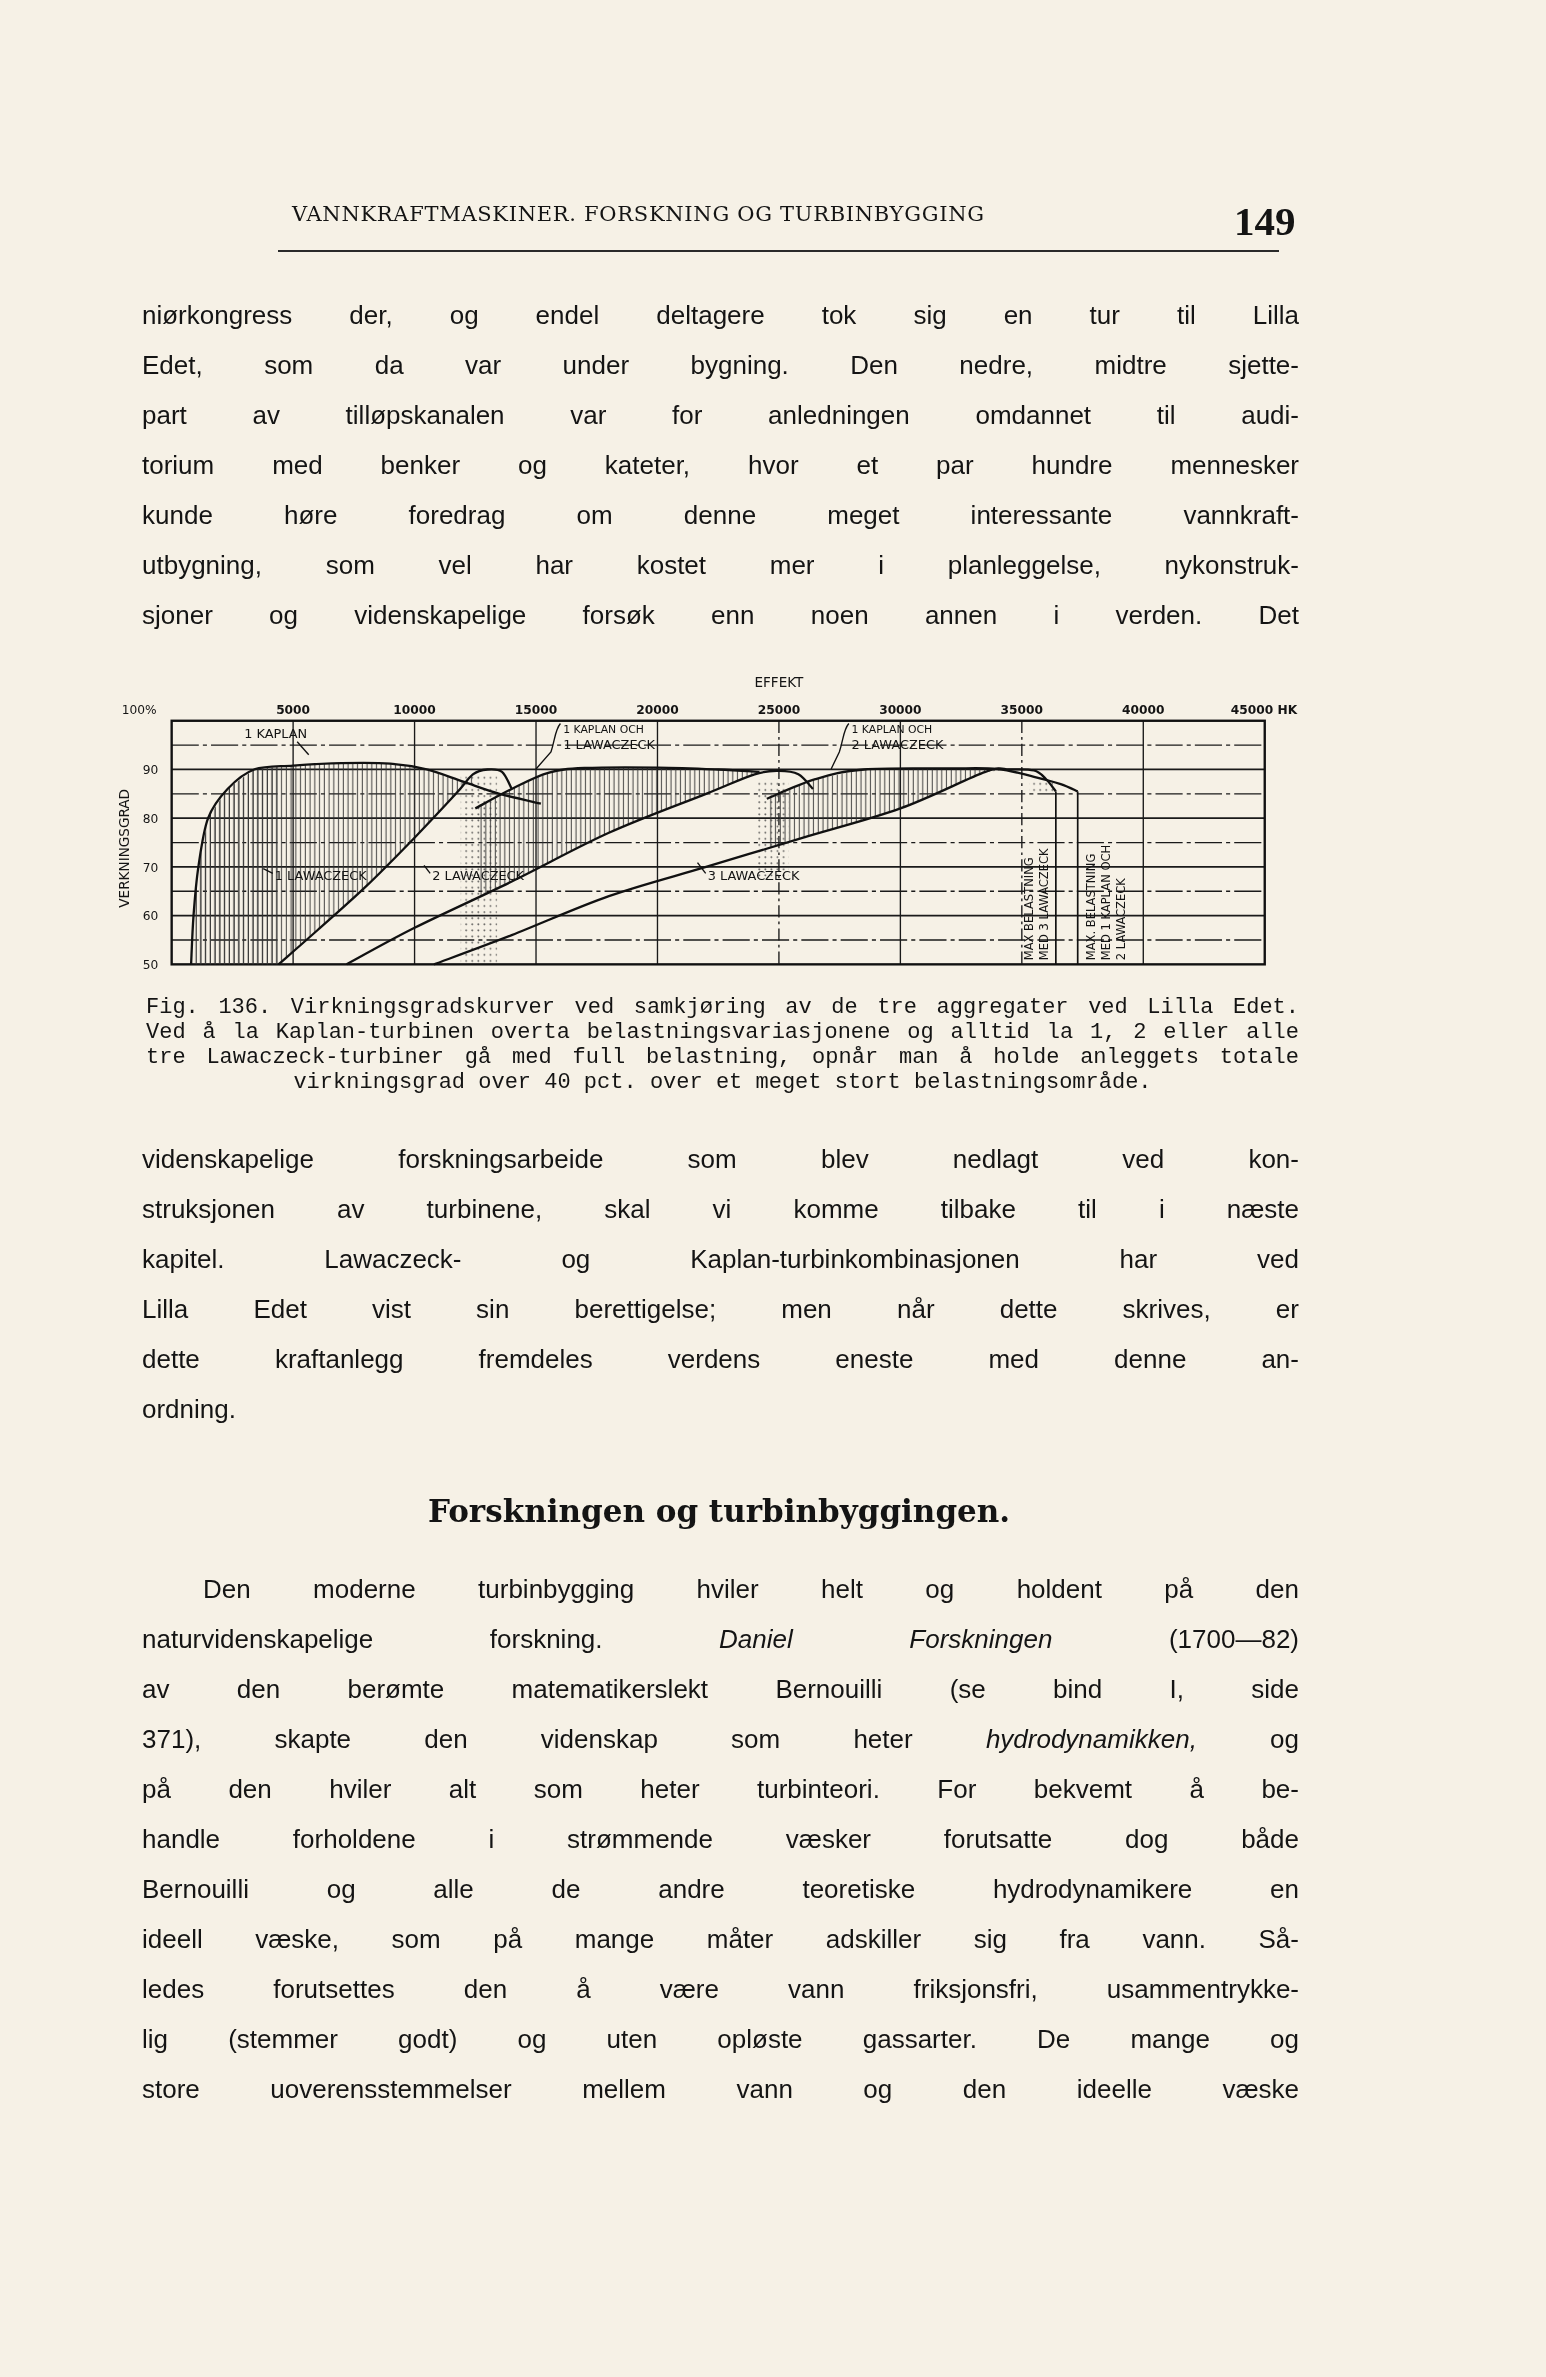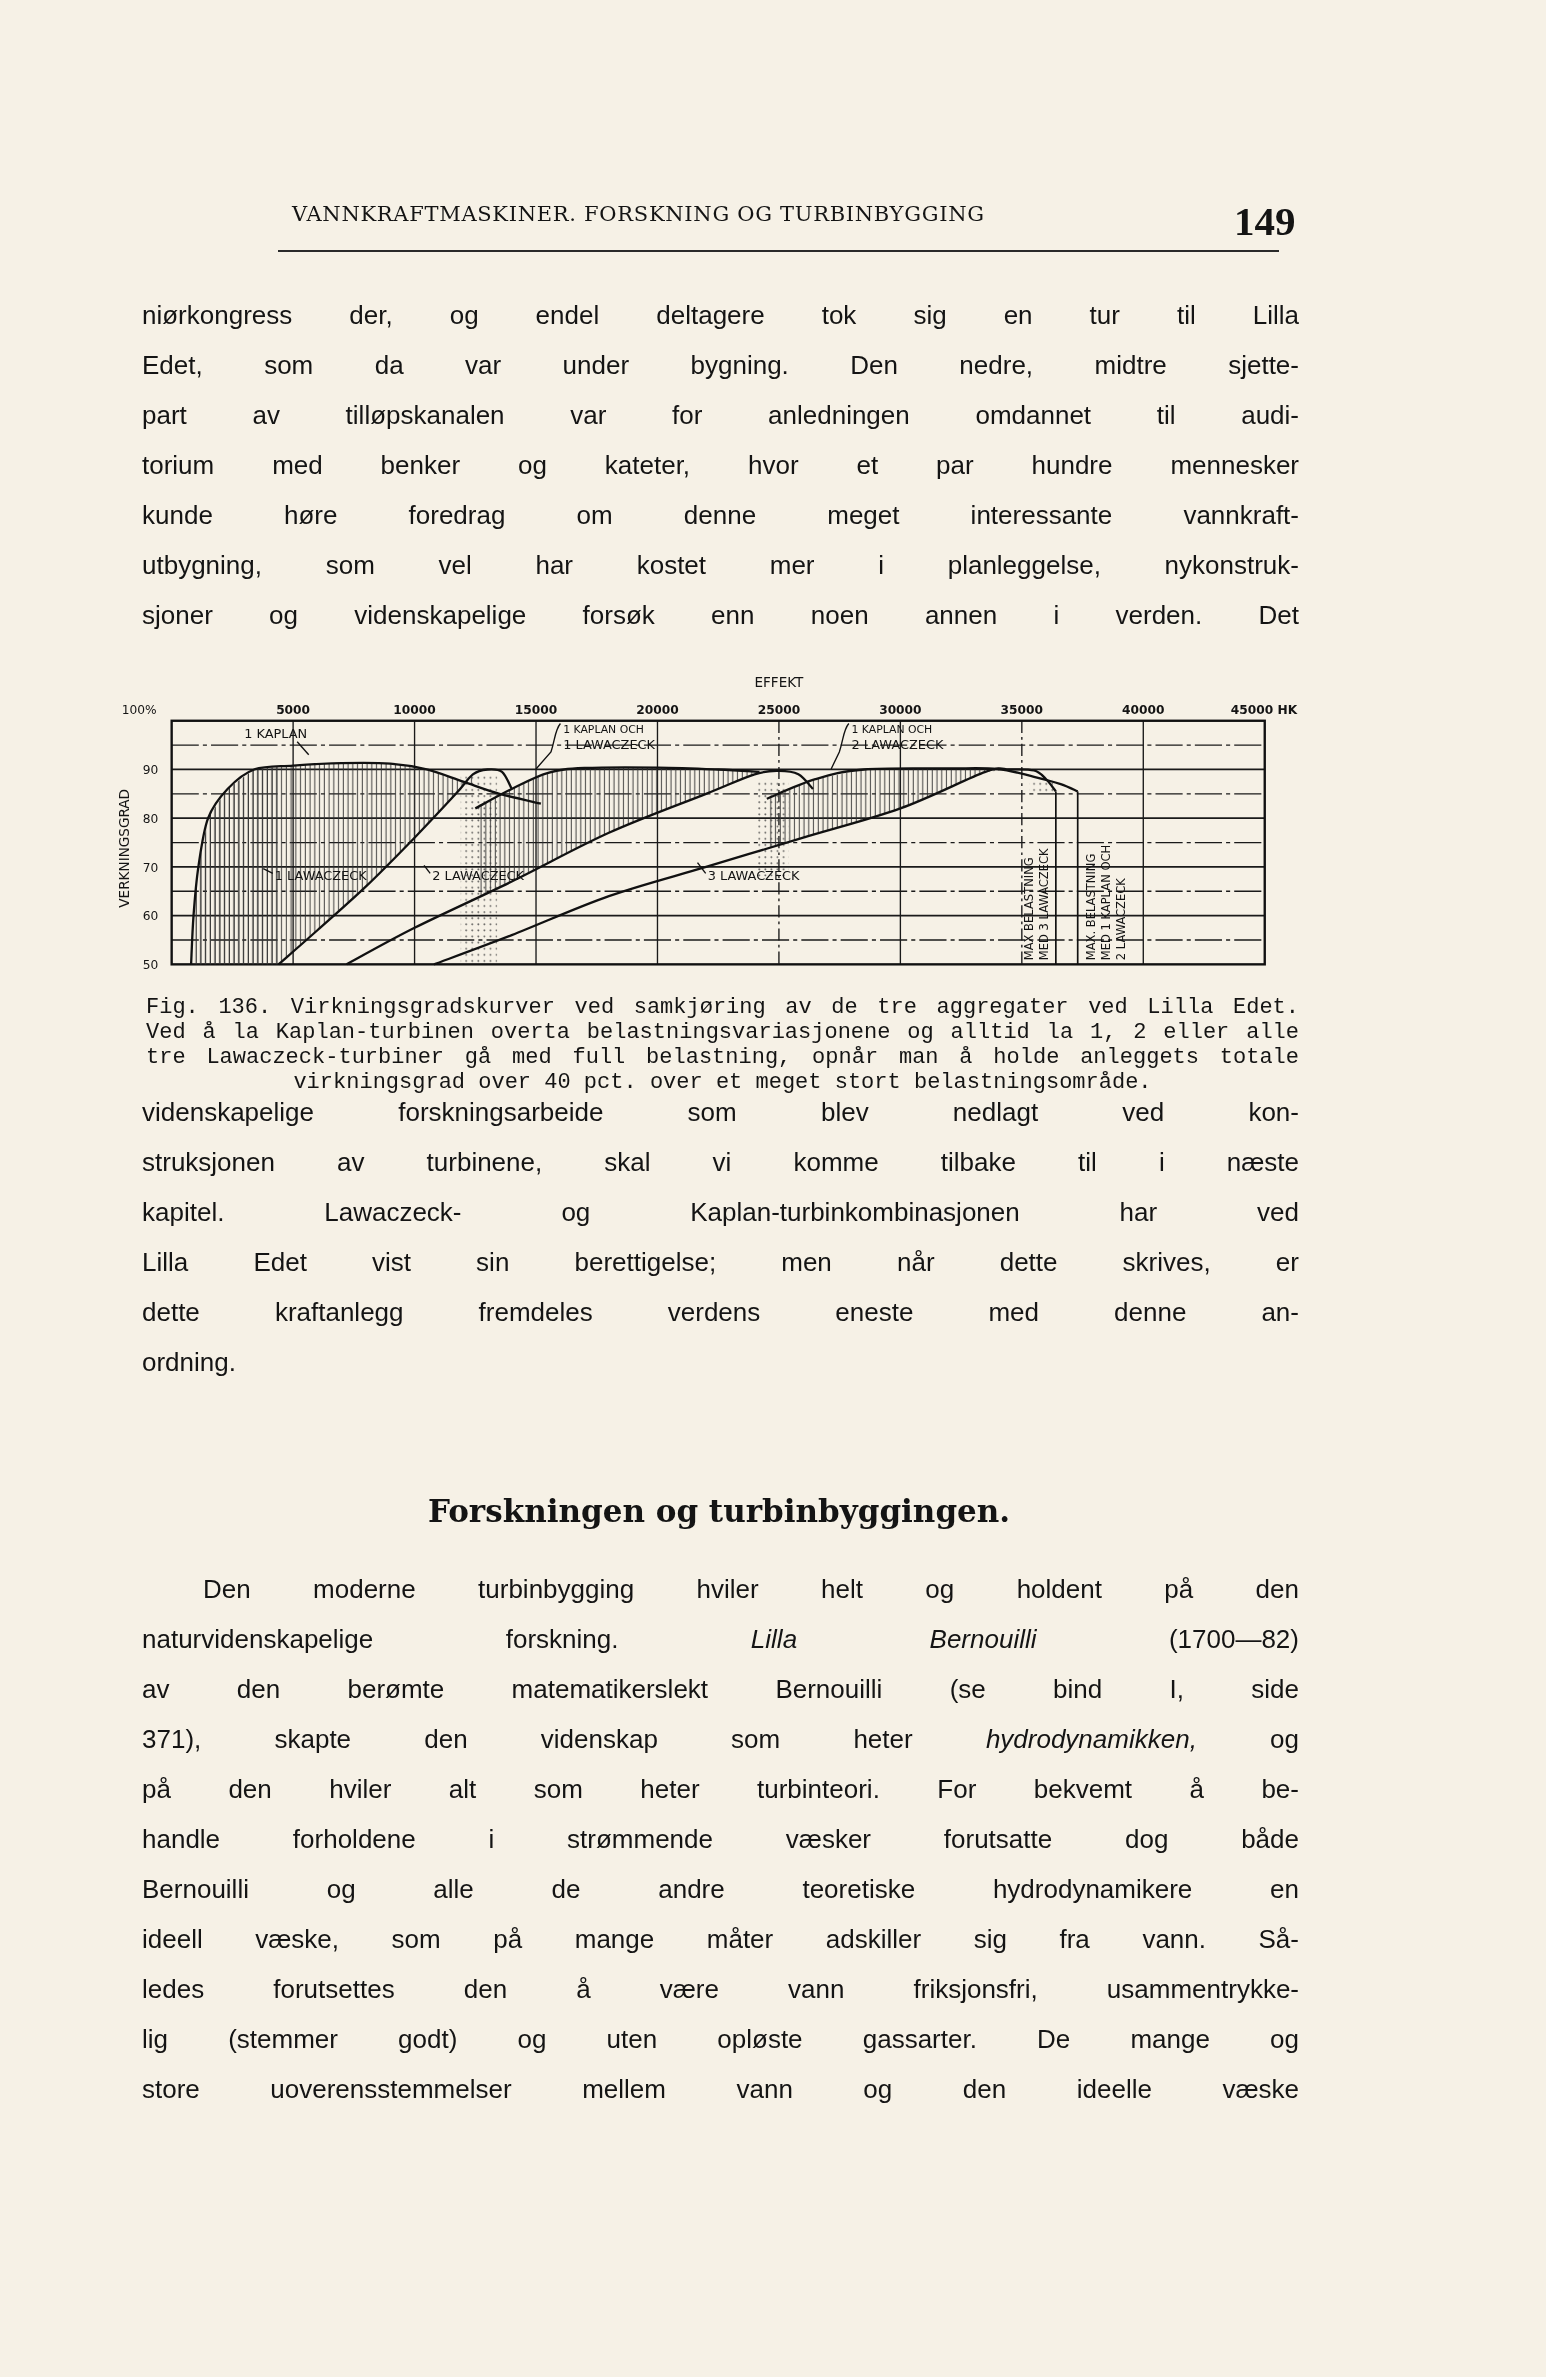--- a/index.html
+++ b/index.html
@@ -7,21 +7,21 @@
        font-family:"DejaVu Serif","Liberation Serif",serif;color:#141414;}
   .running-head{position:absolute;left:292px;top:202px;font-size:21px;letter-spacing:0.7px;
        font-family:"DejaVu Serif",serif;}
   .page-num{position:absolute;left:1234px;top:197px;font-size:41px;font-weight:bold;font-family:"Liberation Serif",serif;}
   .head-rule{position:absolute;left:278px;top:250px;width:1001px;height:2px;background:#2a2a2a;}
   .body{position:absolute;left:142px;width:1157px;font-size:26px;line-height:50px;text-align:justify;
         font-family:Liberation Sans, sans-serif;}
   .line{display:block;text-align:justify;text-align-last:justify;white-space:nowrap;}
   .line.last{text-align-last:left;}
   #p1{top:290px;}
-  #p2{top:1087px;}
+  #p2{top:1134px;}
   .heading{position:absolute;left:0;width:1438px;top:1493px;text-align:center;font-size:31px;font-weight:bold;
            font-family:"DejaVu Serif",serif;}
   #p3{top:1564px;}
   .caption{position:absolute;left:146px;width:1153px;top:995px;font-size:22px;line-height:25px;
            font-family:Liberation Mono, monospace;}
   .caption .line{white-space:nowrap;}
   .caption .center{text-align:center;text-align-last:center;}
   #chart{position:absolute;left:0;top:0;}
   .it{font-style:italic;}
   .indent{padding-left:61px;}
@@ -146,21 +146,21 @@
   <span class="line">kapitel. Lawaczeck- og Kaplan-turbinkombinasjonen har ved</span>
   <span class="line">Lilla Edet vist sin berettigelse; men når dette skrives, er</span>
   <span class="line">dette kraftanlegg fremdeles verdens eneste med denne an-</span>
   <span class="line last">ordning.</span>
 </div>
 
 <div class="heading">Forskningen og turbinbyggingen.</div>
 
 <div class="body" id="p3">
   <span class="line indent">Den moderne turbinbygging hviler helt og holdent på den</span>
-  <span class="line"><span>naturvidenskapelige forskning. </span><span class="it">Lilla Bernouilli</span><span> (1700—82)</span></span>
+  <span class="line"><span>naturvidenskapelige forskning. </span><span class="it">Daniel Forskningen</span><span> (1700—82)</span></span>
   <span class="line">av den berømte matematikerslekt Bernouilli (se bind I, side</span>
   <span class="line"><span>371), skapte den videnskap som heter </span><span class="it">hydrodynamikken,</span><span> og</span></span>
   <span class="line">på den hviler alt som heter turbinteori. For bekvemt å be-</span>
   <span class="line">handle forholdene i strømmende væsker forutsatte dog både</span>
   <span class="line">Bernouilli og alle de andre teoretiske hydrodynamikere en</span>
   <span class="line">ideell væske, som på mange måter adskiller sig fra vann. Så-</span>
   <span class="line">ledes forutsettes den å være vann friksjonsfri, usammentrykke-</span>
   <span class="line">lig (stemmer godt) og uten opløste gassarter. De mange og</span>
   <span class="line">store uoverensstemmelser mellem vann og den ideelle væske</span>
 </div>

